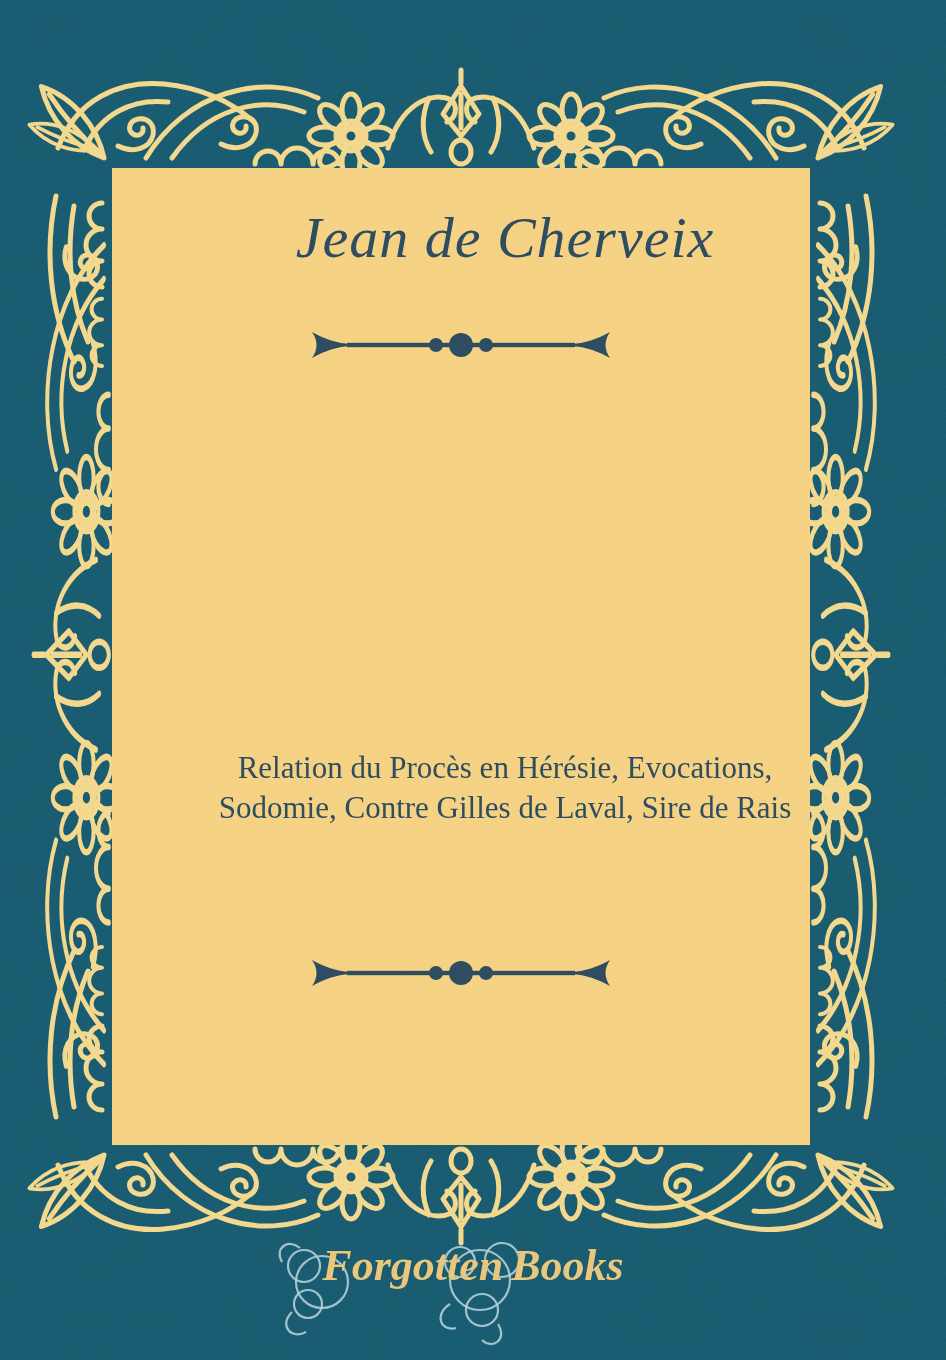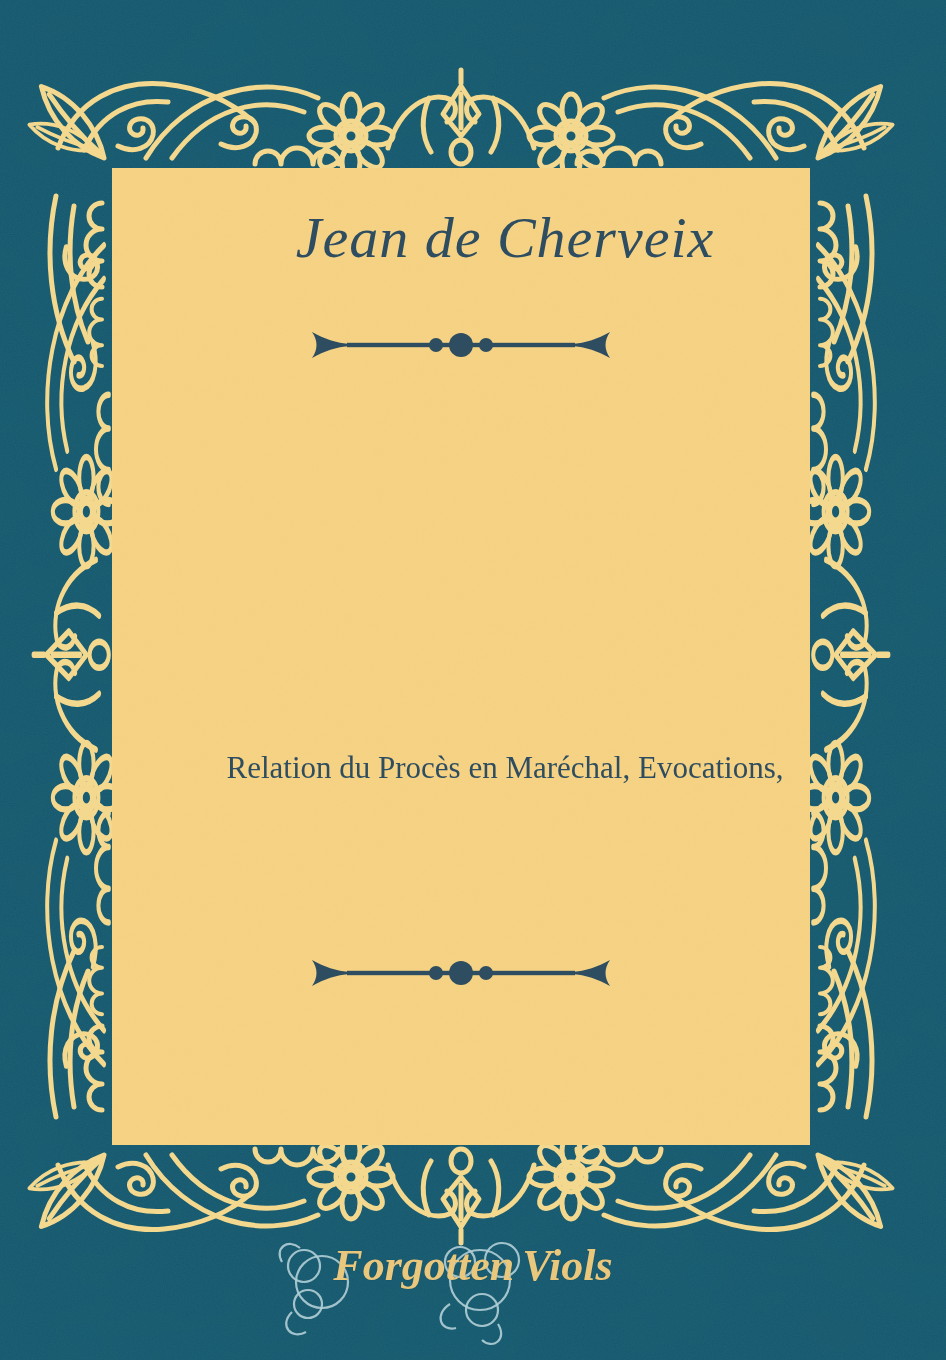--- a/index.html
+++ b/index.html
@@ -140,21 +140,22 @@
     <rect x="36" y="12.8" width="228" height="4.4"></rect>
     <circle cx="125" cy="15" r="7"></circle>
     <circle cx="150" cy="15" r="12"></circle>
     <circle cx="175" cy="15" r="7"></circle>
   </svg>
 
   <div class="layer title">
   </div>
 
   <div class="layer subtitle">
-    <div>Relation du Procès en Maréchal, Evocations,</div>
+    <div>Relation du Procès en Hérésie, Evocations,</div>
+    <div>Sodomie, Contre Gilles de Laval, Sire de Rais</div>
   </div>
 
   <svg class="divider d2" width="300" height="30" viewBox="0 0 300 30">
     <path d="M1,2 C14,9 24,13 40,14 L40,16 C24,17 14,21 1,28 C7,19 7,11 1,2 Z"></path>
     <path d="M299,2 C286,9 276,13 260,14 L260,16 C276,17 286,21 299,28 C293,19 293,11 299,2 Z"></path>
     <rect x="36" y="12.8" width="228" height="4.4"></rect>
     <circle cx="125" cy="15" r="7"></circle>
     <circle cx="150" cy="15" r="12"></circle>
     <circle cx="175" cy="15" r="7"></circle>
   </svg>
@@ -172,16 +173,16 @@
         <circle cx="22" cy="-20" r="17"></circle>
         <circle cx="-20" cy="-18" r="15"></circle>
       <circle cx="2" cy="30" r="16"></circle>
       <path d="M 18,44 C 28,60 12,70 2,60"></path>
       <path d="M -30,24 C -46,34 -40,52 -24,48"></path>
     </g>
   </svg>
 
   <div class="logo">
     <span class="word">Forgotten</span>
-    <span class="word">Viols</span>
+    <span class="word">Books</span>
   </div>
 
 </div>
 
 </body></html>

